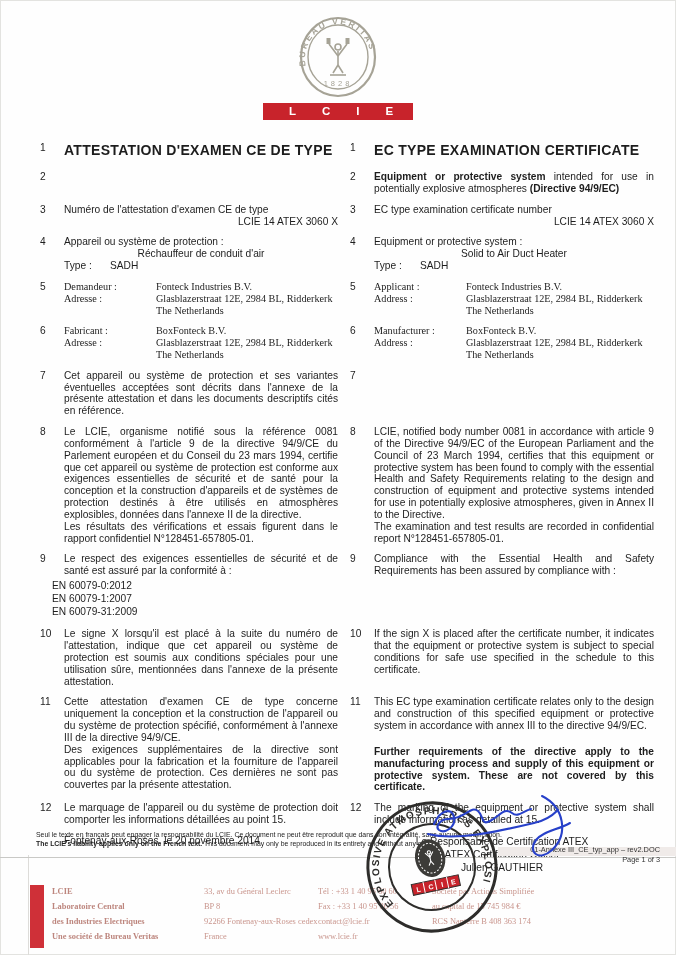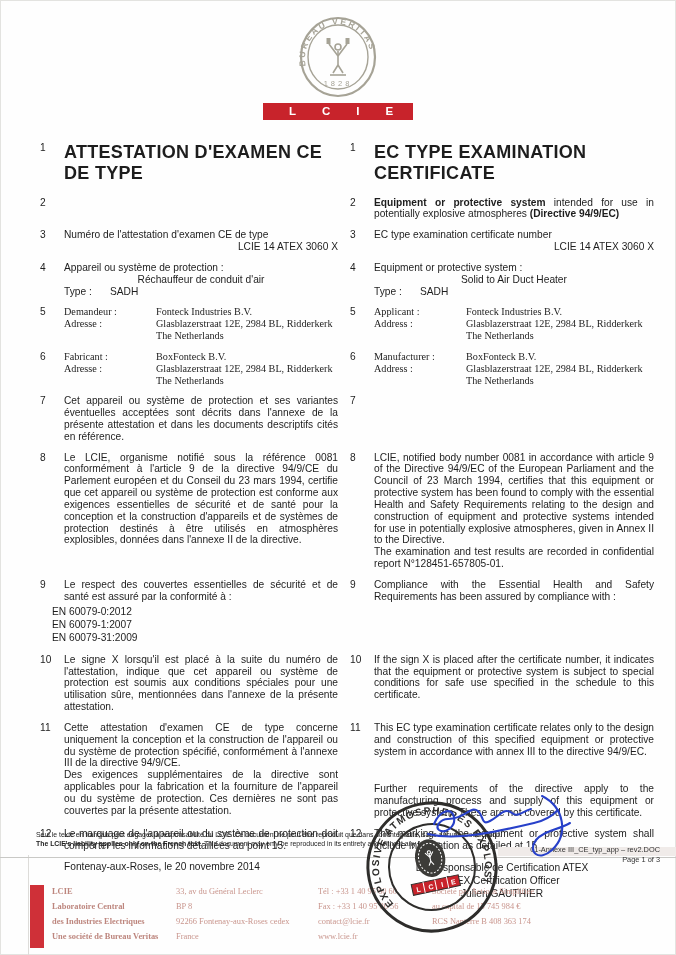--- a/index.html
+++ b/index.html
@@ -14,21 +14,21 @@
     width:150px;height:17px;margin:2px auto 0;background:#c8232b;color:#fff;
     font-weight:bold;font-size:11.5px;line-height:17px;text-align:center;
     letter-spacing:26px;padding-left:26px;box-sizing:border-box;white-space:nowrap;overflow:hidden;
   }
   
   .main{margin:22px 26px 0 40px;}
   .row{display:grid;grid-template-columns:24px 274px 12px 24px 280px;margin-bottom:9px;align-items:start;}
   .cl-num{grid-column:1;} .cl-txt{grid-column:2;} .cr-num{grid-column:4;} .cr-txt{grid-column:5;}
   .txt{text-align:justify;}
   .title-row{margin-bottom:13px;}
-  .title{font-weight:bold;font-size:18px;letter-spacing:.3px;text-align:left;}
+  .title{font-weight:bold;font-size:14px;letter-spacing:.3px;text-align:left;}
   b.inline{font-weight:bold;}
   .cert-no{font-weight:normal;text-align:right;}
   .center-line{text-align:center;}
   .kv{display:grid;grid-template-columns:92px 1fr;font-family:Liberation Serif, serif;}
   .kv-type{display:grid;grid-template-columns:46px 1fr;}
   .para2{margin-top:0;}
   .standards{margin:2px 0 10px 0;transform:translateX(12px);line-height:1.28;}
   .signoff-left{grid-column:2;}
   .signoff-right{grid-column:4 / 6;text-align:center;line-height:1.3;}
   
@@ -36,21 +36,21 @@
   .signature{position:absolute;left:424px;top:790px;z-index:6;}
   
   .footnote{position:absolute;left:36px;top:831px;width:560px;font-size:6.9px;line-height:1.28;color:#222;z-index:2;}
   .docref{position:absolute;right:16px;top:845px;text-align:right;font-size:7.4px;line-height:1.35;color:#333;z-index:2;}
   .hline{position:absolute;left:0;right:0;top:857px;height:1px;background:#c9c9c6;z-index:1;}
   .streak{position:absolute;left:498px;right:0;top:847px;height:9px;background:#f0ebe9;z-index:0;}
   
   .redbar{position:absolute;left:30px;top:885px;width:14px;height:63px;background:#cf3038;z-index:1;}
   .fcol{position:absolute;top:884px;font-family:"Liberation Serif", serif;font-size:8.4px;line-height:15px;color:#c9968e;z-index:1;}
   .fcol1{left:52px;font-weight:bold;color:#bd867e;}
-  .fcol2{left:176px;}
+  .fcol2{left:204px;}
   .fcol3{left:318px;}
   .fcol4{left:432px;}
   .edge-line{position:absolute;left:28px;top:855px;bottom:0;width:1px;background:#dddcd9;z-index:0;}
 </style>
 </head>
 <body>
 
 <div class="sheet">
 
   <div class="logo-wrap">
@@ -195,31 +195,32 @@
     <div class="row">
       <div class="cl-num">7</div>
       <div class="cl-txt txt">Cet appareil ou système de protection et ses variantes éventuelles acceptées sont décrits dans l'annexe de la présente attestation et dans les documents descriptifs cités en référence.</div>
       <div class="cr-num">7</div>
     </div>
 
     <div class="row">
       <div class="cl-num">8</div>
       <div class="cl-txt txt">
         <div>Le LCIE, organisme notifié sous la référence 0081 conformément à l'article 9 de la directive 94/9/CE du Parlement européen et du Conseil du 23 mars 1994, certifie que cet appareil ou système de protection est conforme aux exigences essentielles de sécurité et de santé pour la conception et la construction d'appareils et de systèmes de protection destinés à être utilisés en atmosphères explosibles, données dans l'annexe II de la directive.</div>
+        <div class="para2">Les résultats des vérifications et essais figurent dans le rapport confidentiel N°128451-657805-01.</div>
       </div>
       <div class="cr-num">8</div>
       <div class="cr-txt txt">
         <div>LCIE, notified body number 0081 in accordance with article 9 of the Directive 94/9/EC of the European Parliament and the Council of 23 March 1994, certifies that this equipment or protective system has been found to comply with the essential Health and Safety Requirements relating to the design and construction of equipment and protective systems intended for use in potentially explosive atmospheres, given in Annex II to the Directive.</div>
         <div class="para2">The examination and test results are recorded in confidential report N°128451-657805-01.</div>
       </div>
     </div>
 
     <div class="row" style="margin-bottom:2px;">
       <div class="cl-num">9</div>
-      <div class="cl-txt txt">Le respect des couvertes essentielles de sécurité et de santé est assuré par la conformité à :</div>
+      <div class="cl-txt txt">Le respect des exigences essentielles de sécurité et de santé est assuré par la conformité à :</div>
       <div class="cr-num">9</div>
       <div class="cr-txt txt">Compliance with the Essential Health and Safety Requirements has been assured by compliance with :</div>
     </div>
 
     <div class="standards">
       <div>EN 60079-0:2012</div>
       <div>EN 60079-1:2007</div>
       <div>EN 60079-31:2009</div>
     </div>
 
@@ -232,21 +233,21 @@
 
     <div class="row">
       <div class="cl-num">11</div>
       <div class="cl-txt txt">
         <div>Cette attestation d'examen CE de type concerne uniquement la conception et la construction de l'appareil ou du système de protection spécifié, conformément à l'annexe III de la directive 94/9/CE.</div>
         <div class="para2">Des exigences supplémentaires de la directive sont applicables pour la fabrication et la fourniture de l'appareil ou du système de protection. Ces dernières ne sont pas couvertes par la présente attestation.</div>
       </div>
       <div class="cr-num">11</div>
       <div class="cr-txt txt">
         <div>This EC type examination certificate relates only to the design and construction of this specified equipment or protective system in accordance with annex III to the directive 94/9/EC.</div>
-        <div class="para2" style="margin-top:26px;">Further requirements of the directive apply to the manufacturing process and supply of this equipment or protective system. These are not covered by this certificate.</div>
+        <div class="para2" style="margin-top:14px;font-weight:bold;">Further requirements of the directive apply to the manufacturing process and supply of this equipment or protective system. These are not covered by this certificate.</div>
       </div>
     </div>
 
     <div class="row">
       <div class="cl-num">12</div>
       <div class="cl-txt txt">Le marquage de l'appareil ou du système de protection doit comporter les informations détaillées au point 15.</div>
       <div class="cr-num">12</div>
       <div class="cr-txt txt">The marking of the equipment or protective system shall include information as detailed at 15.</div>
     </div>
 

